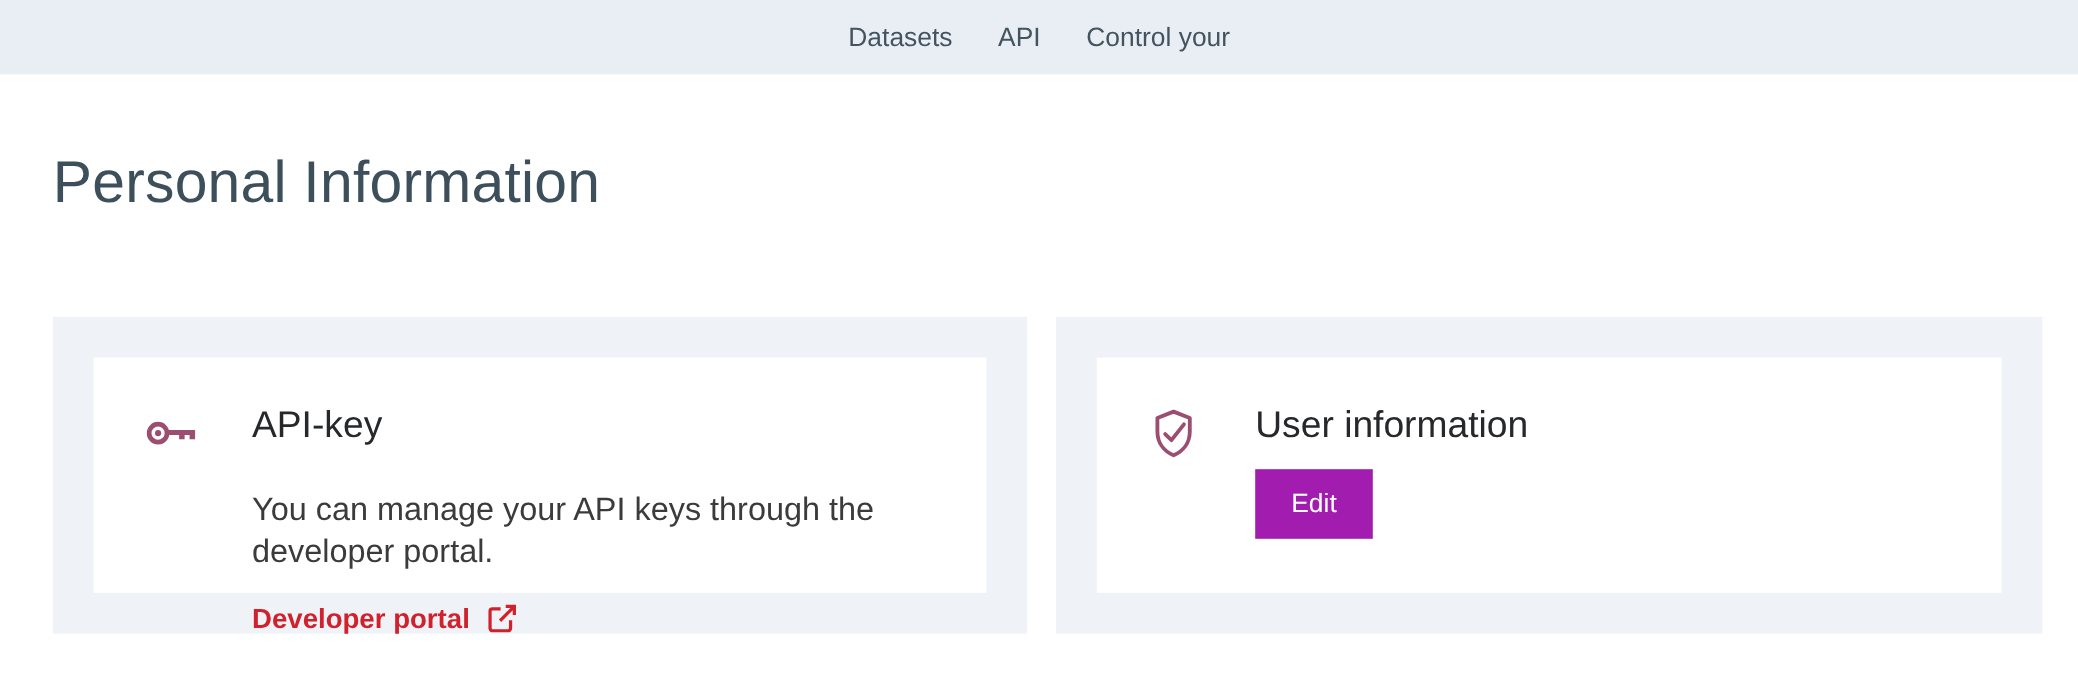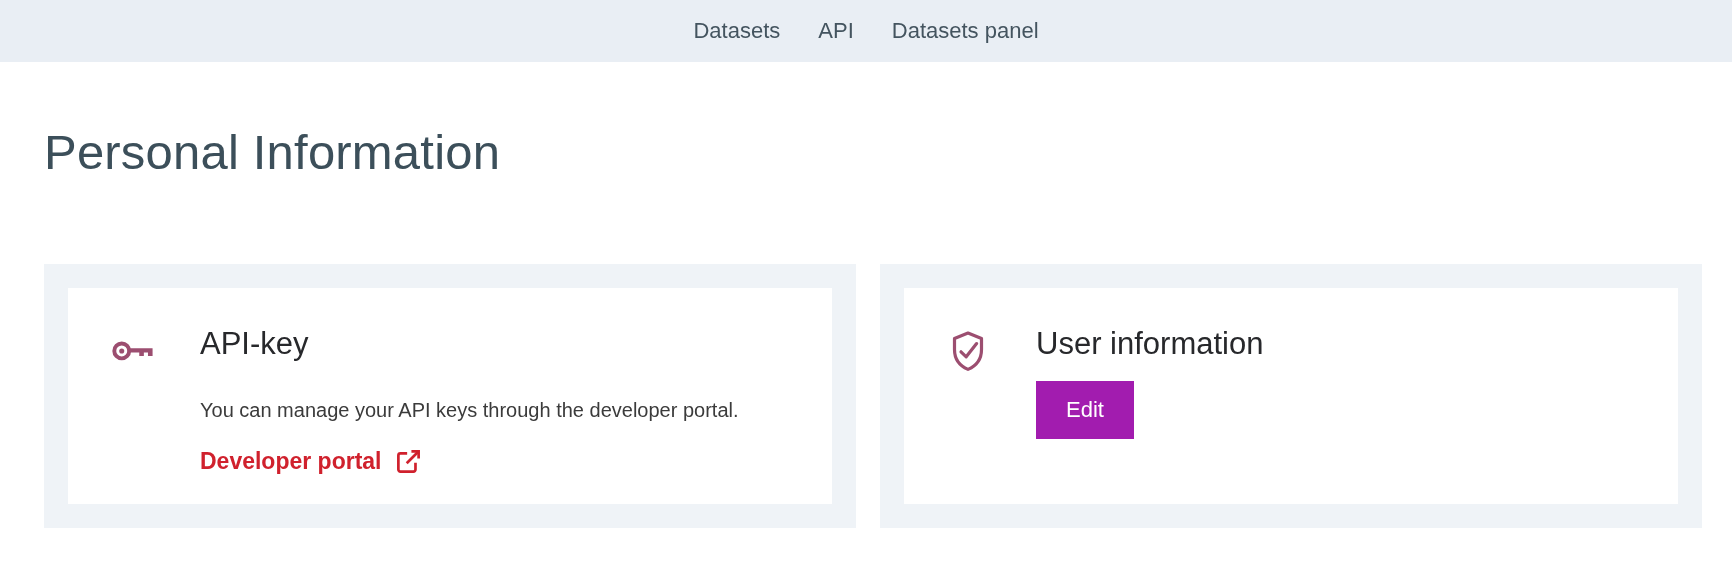--- a/index.html
+++ b/index.html
@@ -44,21 +44,21 @@
     letter-spacing: 0.2px;
   }
 
   
   .cards-row {
     display: flex;
     gap: 24px;
   }
   .card {
     background: #eff3f7;
-    padding: 24px;
+    padding: 34px;
     height: 264px;
   }
   .card.left  { width: 818px; }
   .card.right { width: 828px; }
   .card-inner {
     background: #ffffff;
     width: 100%;
     height: 100%;
     padding: 38px 40px 0 40px;
     display: flex;
@@ -74,21 +74,21 @@
   }
   .card-content { flex: 1; }
   .card-title {
     font-size: 31px;
     font-weight: 500;
     color: #27282b;
     margin: 0;
     line-height: 1.15;
   }
   .card-desc {
-    font-size: 20px;
+    font-size: 27px;
     color: #3b3b3b;
     margin: 35px 0 0 0;
     line-height: 1.3;
   }
   .portal-link {
     margin-top: 25px;
     display: inline-flex;
     align-items: flex-start;
     gap: 13px;
     font-size: 23px;
@@ -110,21 +110,21 @@
     display: inline-block;
   }
   svg { display: block; }
 </style>
 </head>
 <body>
 
 <nav class="top-nav">
   <a class="nav-link" href="#">Datasets</a>
   <a class="nav-link" href="#">API</a>
-  <a class="nav-link" href="#">Datasets panel</a>
+  <a class="nav-link" href="#">Control your</a>
 </nav>
 
 <main class="main">
 
   <h1 class="page-title">Personal Information</h1>
 
   <div class="cards-row">
 
     <section class="card left">
       <div class="card-inner">

